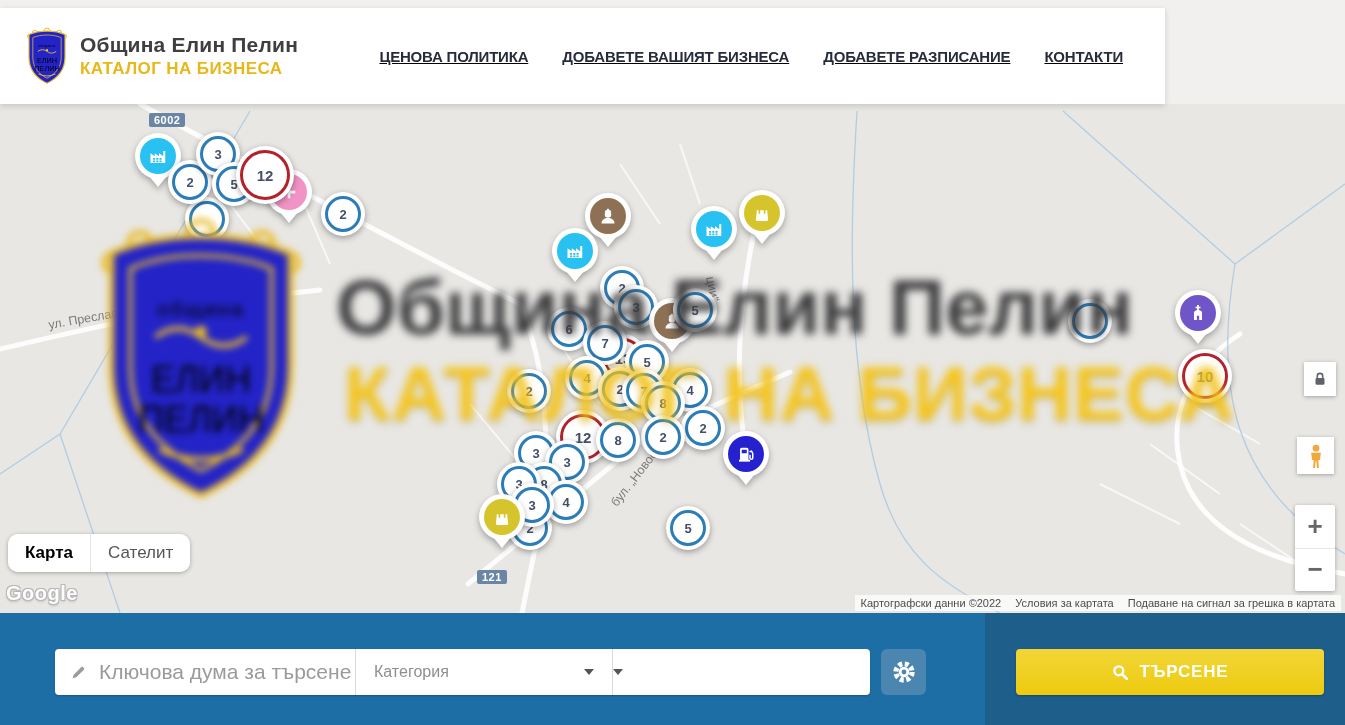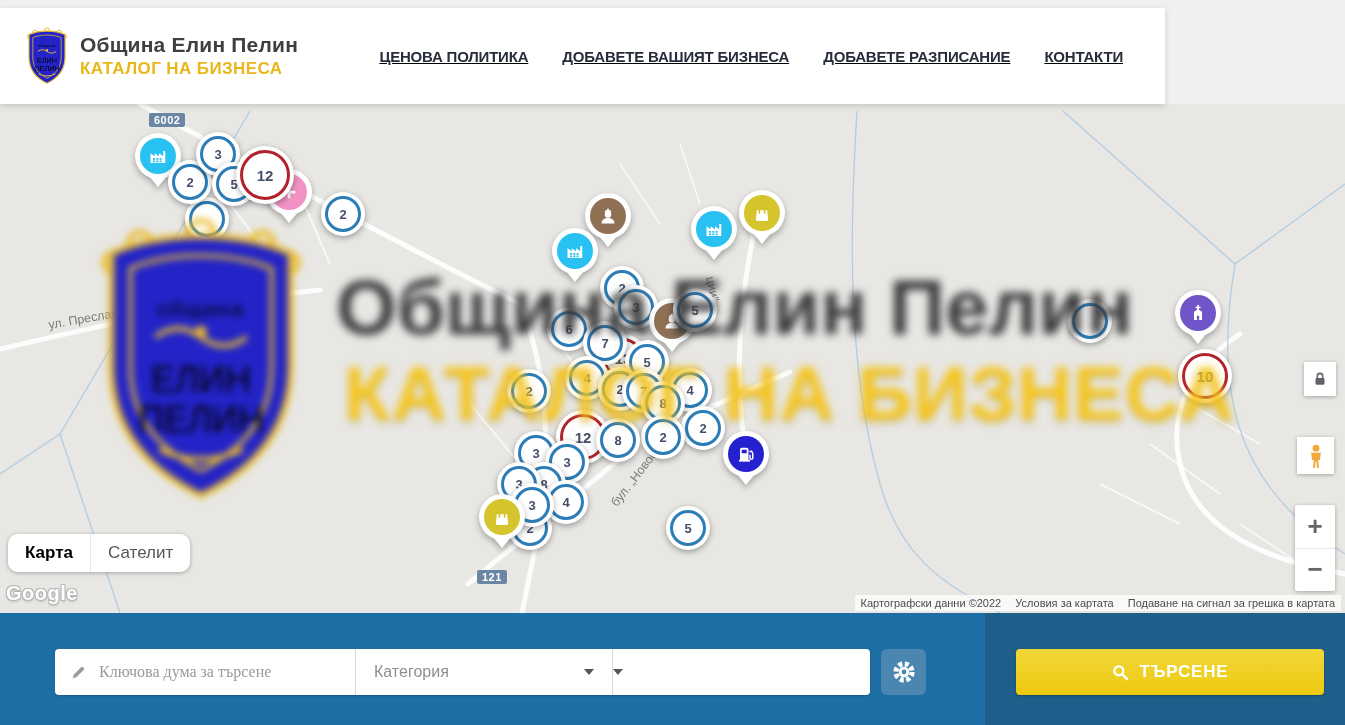--- a/index.html
+++ b/index.html
@@ -79,22 +79,22 @@
 
   
   #searchbar { position:absolute; left:0; top:613px; width:1345px; height:112px; background:#1c6ea5; z-index:400; }
   #searchbar .dark-side { position:absolute; left:985px; top:0; width:360px; height:112px; background:#1e5e8a; }
   .sgroup { position:absolute; left:55px; top:36px; width:815px; height:46px; background:#fff; border-radius:4px;
             display:flex; align-items:stretch; box-shadow:0 1px 2px rgba(0,0,0,.2); }
   .seg { display:flex; align-items:center; position:relative; }
   .seg + .seg { border-left:1px solid #d9d9d9; }
   #seg-keyword { width:300px; padding-left:15px; }
   #seg-keyword svg { width:17px; height:17px; flex:0 0 auto; }
-  #keyword-input { border:none; outline:none; flex:1; font-size:16px; color:#444; padding:0 10px 0 12px;
-                   font-family:Liberation Serif, serif; background:transparent; }
+  #keyword-input { border:none; outline:none; flex:1; font-size:21px; color:#444; padding:0 10px 0 12px;
+                   font-family:Liberation Sans, sans-serif; background:transparent; }
   #keyword-input::placeholder { color:#9a9a9a; opacity:1; }
   .select-seg { cursor:pointer; }
   #seg-category { width:257px; }
   #seg-location { width:258px; }
   .select-seg .sel-label { font-size:16px; color:#8f8f8f; padding-left:18px; flex:1; }
   .caret { width:0; height:0; border-left:5px solid transparent; border-right:5px solid transparent;
            border-top:6px solid #555; margin-right:18px; }
   #gear-btn { position:absolute; left:881px; top:36px; width:45px; height:46px; background:#4a86b0;
               border:none; border-radius:6px; display:flex; align-items:center; justify-content:center; cursor:pointer; }
   #gear-btn svg { width:24px; height:24px; }

